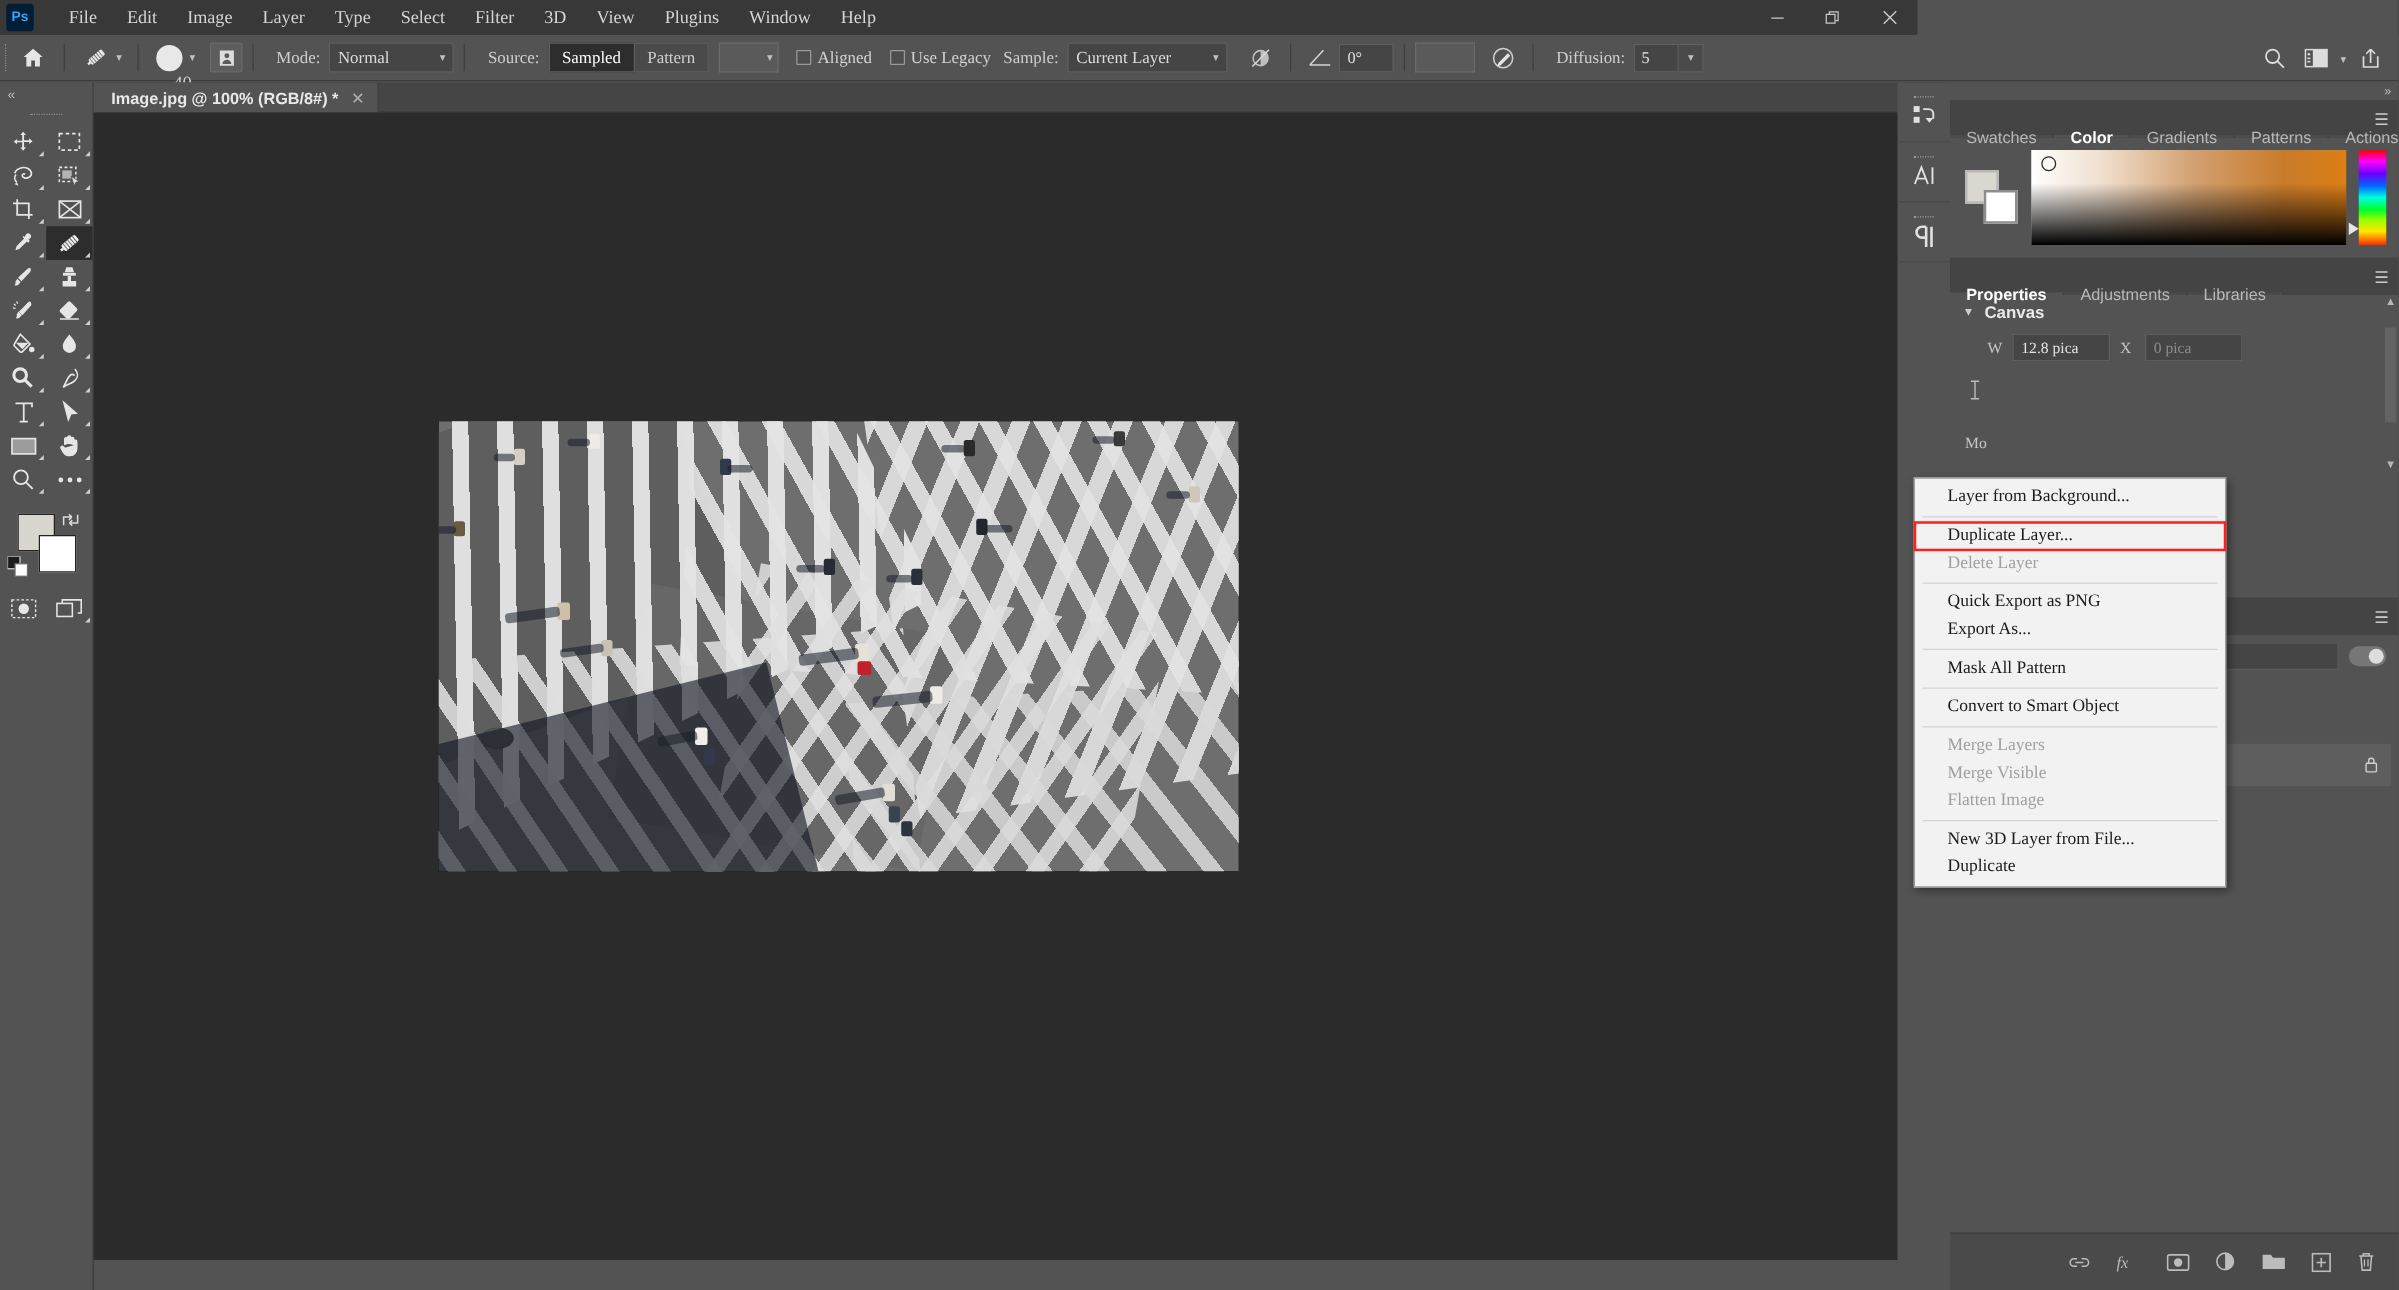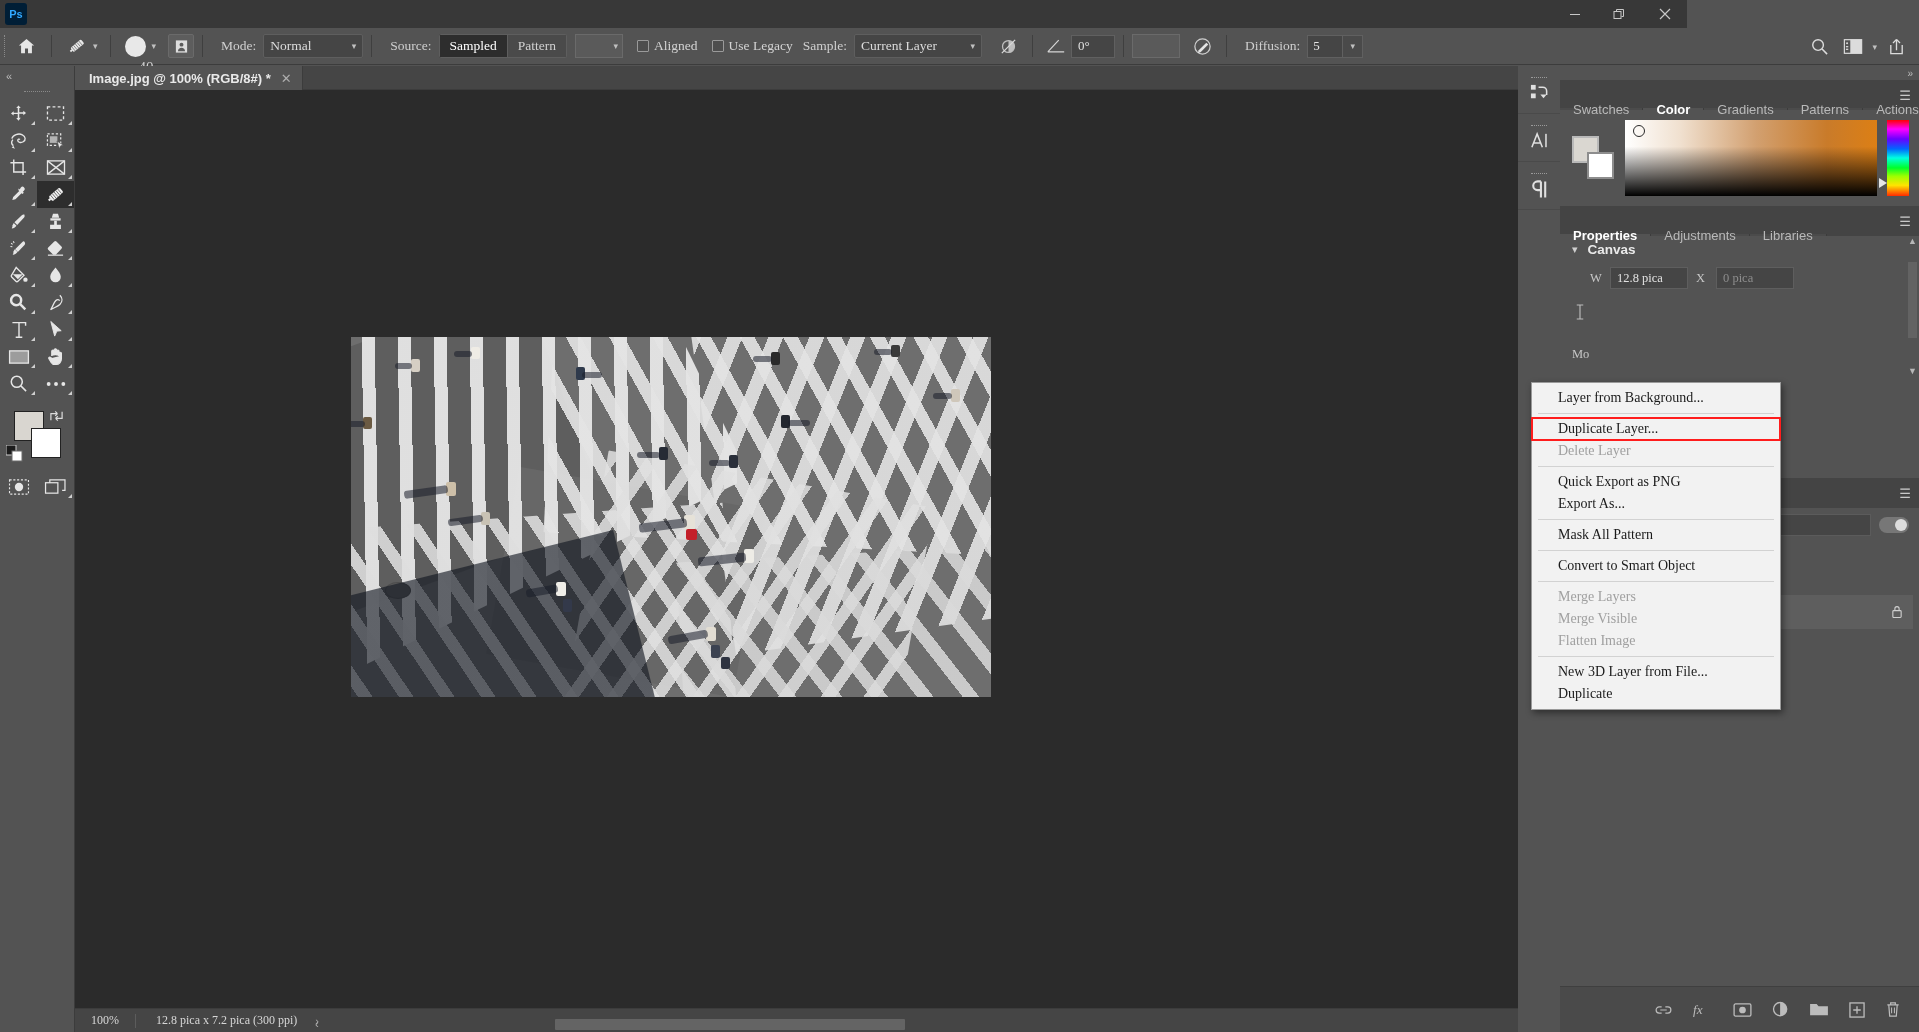--- a/index.html
+++ b/index.html
@@ -8,21 +8,21 @@
     background:#535353;
     font-family:"Liberation Sans", sans-serif;
     font-size:13px;
     color:#c9c9c9;
     -webkit-font-smoothing:antialiased;
   }
   .app { position:relative; width:1919px; height:1032px; }
 
   
   .titlebar {
-    position:absolute; left:0; top:0; width:1687px; height:28px;
+    position:absolute; left:0; top:0; width:1534px; height:28px;
     background:#383838; display:flex; align-items:center;
   }
   .ps-logo {
     width:22px; height:22px; margin-left:5px; border-radius:3px;
     background:#001e36; color:#31a8ff; font-size:11px; font-weight:bold;
     display:flex; align-items:center; justify-content:center;
     font-family:"Liberation Sans", sans-serif;
   }
   .menubar { display:flex; align-items:center; margin-left:16px; gap:0; }
   .menubar .mi {
@@ -305,20 +305,34 @@
 
   svg { display:block; }
 </style>
 </head>
 <body>
 
 <div class="app">
 
   <div class="titlebar">
     <div class="ps-logo">Ps</div>
+    <div class="menubar">
+      <div class="mi">File</div>
+      <div class="mi">Edit</div>
+      <div class="mi">Image</div>
+      <div class="mi">Layer</div>
+      <div class="mi">Type</div>
+      <div class="mi">Select</div>
+      <div class="mi">Filter</div>
+      <div class="mi">3D</div>
+      <div class="mi">View</div>
+      <div class="mi">Plugins</div>
+      <div class="mi">Window</div>
+      <div class="mi">Help</div>
+    </div>
     <div class="wincontrols">
       <div class="wb">
         <svg width="12" height="12" viewBox="0 0 12 12">
             <rect x="1" y="6" width="10" height="1" fill="#c8c8c8"></rect>
           </svg>
       </div>
       <div class="wb">
         <svg width="13" height="13" viewBox="0 0 13 13">
             <rect x="1" y="3.5" width="7" height="7" fill="none" stroke="#c8c8c8"></rect>
             <path d="M3.5 3.5V1.5h7v7h-2" fill="none" stroke="#c8c8c8"></path>
@@ -741,31 +755,20 @@
       </div>
     </div>
 
     <div class="vscroll">
       <span class="vs-up">▲</span>
       <div class="thumb"></div>
       <span class="vs-dn">▼</span>
     </div>
   </div>
 
-  <div class="statusbar">
-    <div class="sb-zoom">100%</div>
-    <div class="sb-sep"></div>
-    <div class="sb-dims">12.8 pica x 7.2 pica (300 ppi)</div>
-    <div class="sb-arrow">›</div>
-    <div class="hscroll">
-      <span class="hs-left">‹</span>
-      <div class="thumb"></div>
-      <span class="hs-right">›</span>
-    </div>
-  </div>
 
   <div class="vtabs" style="position:absolute; right:359px; top:66px; bottom:0;">
     <div class="vtab">
       <span class="grip"></span>
       <svg width="21" height="20" viewBox="0 0 22 21">
           <rect x="2" y="2" width="5" height="5" fill="#e0e0e0"></rect>
           <rect x="2" y="11" width="5" height="5" fill="#e0e0e0"></rect>
           <path d="M10 4.5h4.5a4 4 0 014 4v4" fill="none" stroke="#e0e0e0" stroke-width="1.6"></path>
           <path d="M15.2 11l3.3 4 3.3-4z" fill="#e0e0e0" transform="translate(-3.3,1)"></path>
         </svg>

